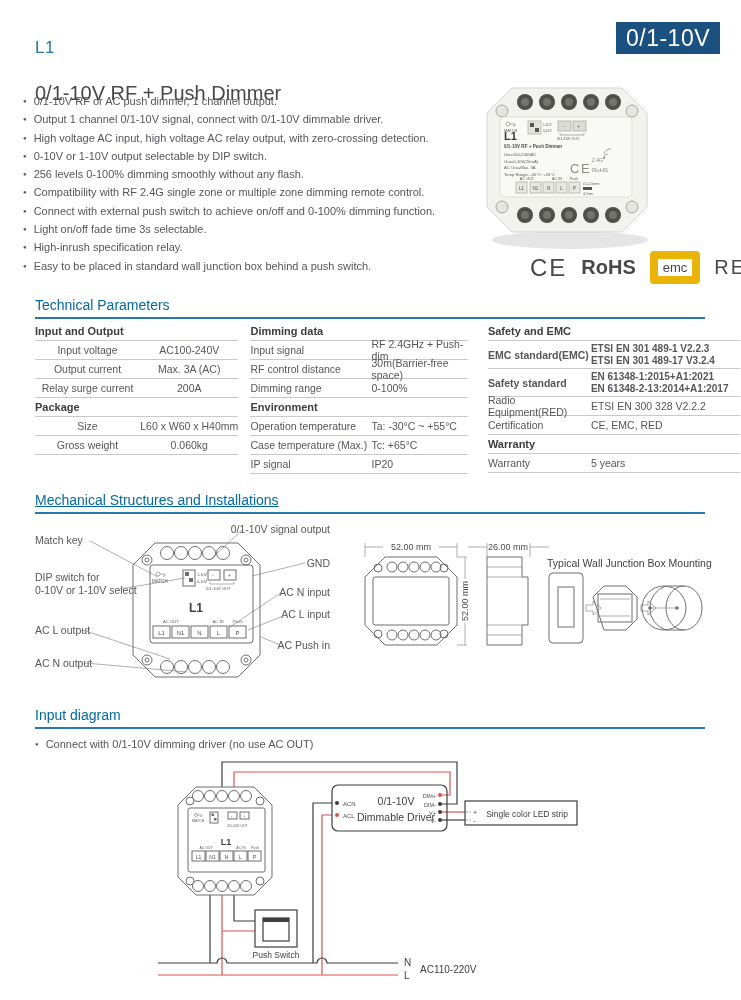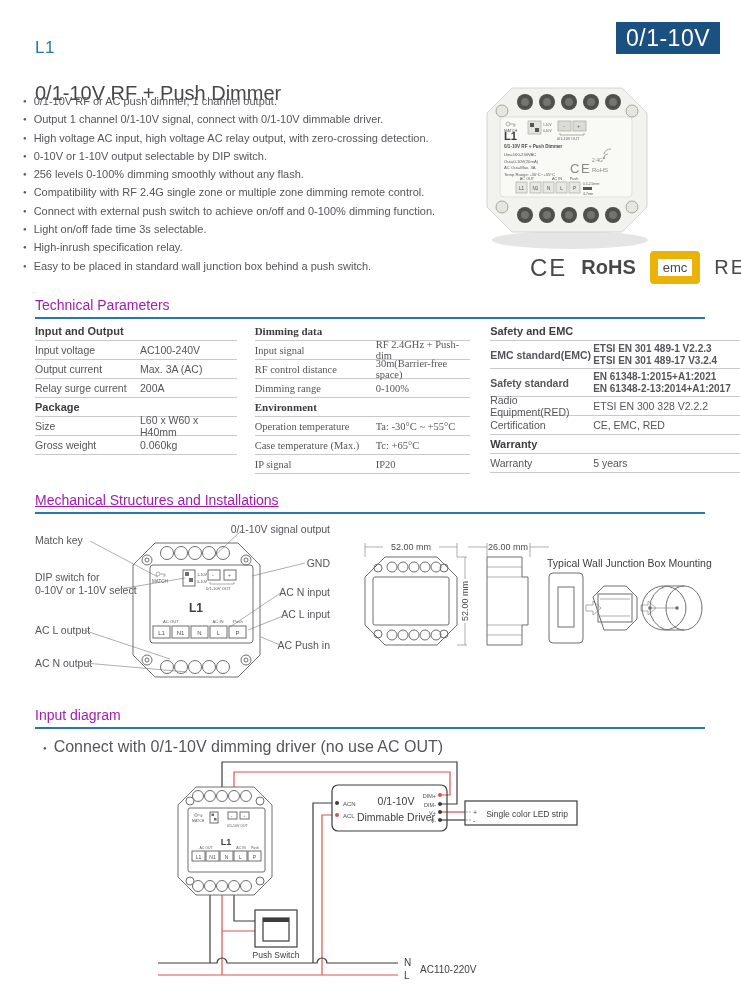--- a/index.html
+++ b/index.html
@@ -17,37 +17,37 @@
   .features{left:23px;top:92px;width:460px;margin:0;padding:0;}
   .features li{list-style:none;font-size:11px;line-height:18.3px;white-space:nowrap;color:#55565a;}
   .features li::before{content:"●";font-size:6px;vertical-align:2px;margin-right:7px;color:#55565a;}
   
   .certs{left:530px;top:251px;display:flex;align-items:center;gap:14px;color:#47484a;}
   .ce-mark{font-size:24px;letter-spacing:2px;font-weight:500;}
   .rohs-mark{font-size:20px;font-weight:700;}
   .emc-mark{font-size:13px;border:8px solid #eab308;border-radius:4px;padding:1px 5px;}
   .red-mark{font-size:20px;letter-spacing:2px;}
   
-  .sec-h{font-size:14px;color:#a21caf;}
+  .sec-h{font-size:14px;color:#0369a1;}
   .sec-rule{height:2px;background:#2878b0;width:670px;left:35px;}
   
   .tcols{left:35px;top:322px;width:705px;display:flex;}
-  .tcol1{width:205px;margin-right:18px;}
-  .tcol2{width:219px;margin-right:20px;font-family:Liberation Serif, serif;}
+  .tcol1{width:205px;margin-right:12px;text-align:center;}
+  .tcol2{width:219px;margin-right:20px;}
   .tcol3{width:254px;}
   .trow{display:flex;align-items:center;height:18px;border-bottom:1px solid #c9c9c9;
         font-size:10.5px;color:#55565a;}
   .trow.tall{height:27px;font-weight:bold;}
   .trow .tl{flex:0 0 auto;}
   .tcol1 .tl{width:105px;} .tcol2 .tl{width:121px;} .tcol3 .tl{width:103px;}
   .trow .tv{flex:1;}
   .trow.hrow .tl{width:auto;font-weight:700;color:#3c3d40;font-size:11px;}
   .v2{font-size:10px;line-height:11.5px;}
   
-  .wnote{left:43px;top:738px;font-size:16px;color:#55565a;}
+  .wnote{left:35px;top:738px;font-size:11px;color:#55565a;}
   .wnote::before{content:"●";font-size:6px;vertical-align:2px;margin-right:7px;}
   
   svg{position:absolute;overflow:visible;}
   .dv{stroke:#6e6e6e;stroke-width:1;fill:none;}
   .dvf{stroke:#6e6e6e;stroke-width:1;fill:#ffffff;}
   .thin{stroke:#8a8a8a;stroke-width:.7;fill:none;}
   .leader{stroke:#9a9a9a;stroke-width:.8;fill:none;}
   .lbl{font-size:10.5px;fill:#55565a;}
   .dimtxt{font-size:9px;fill:#4a4b4d;}
   .tiny{fill:#5a5b5e;}

